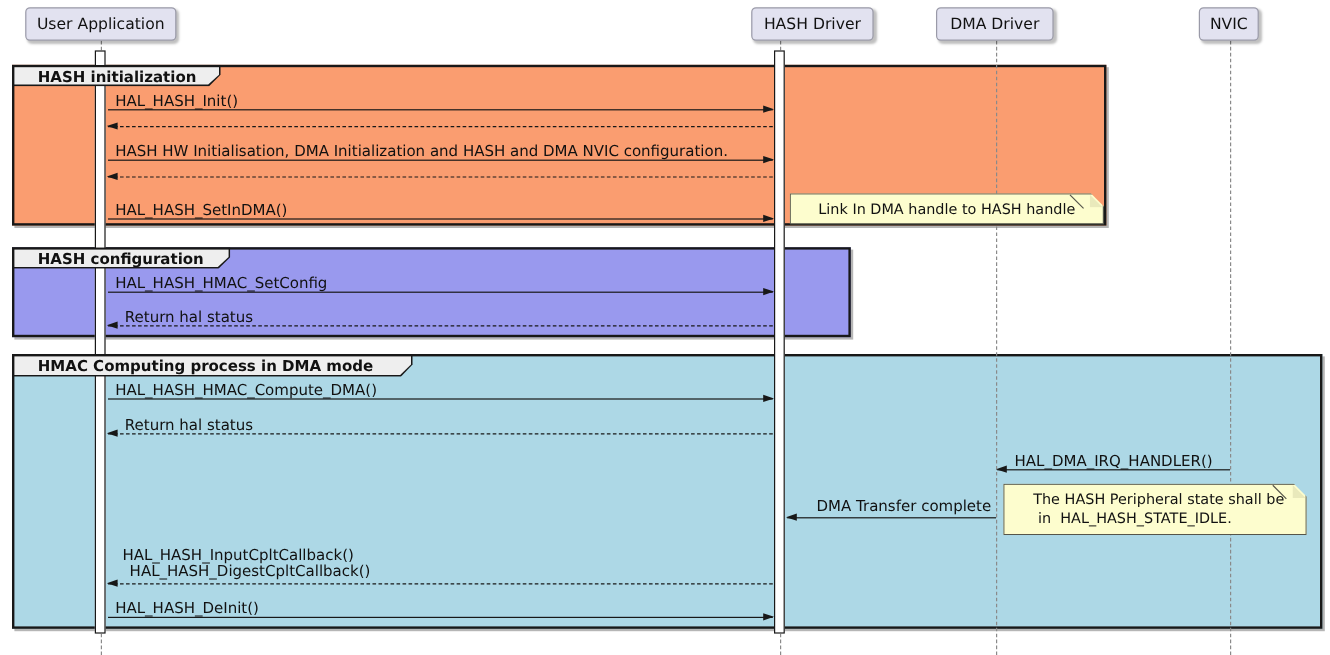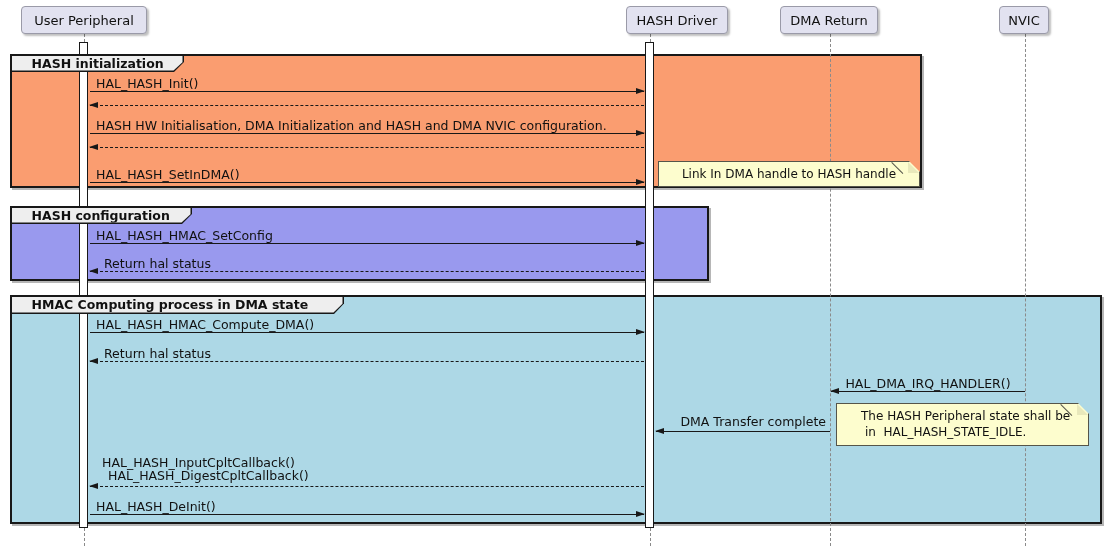--- a/index.html
+++ b/index.html
@@ -77,27 +77,27 @@
         <span>HASH initialization</span>
       </div>
   </div>
   <div class="group-head" style="left:10px;top:206px;width:182px;height:18px;text-align:right;">
     <div class="inner">
         <span>HASH configuration</span>
       </div>
   </div>
   <div class="group-head" style="left:10px;top:295px;width:334px;height:19px;">
     <div class="inner">
-        <span>HMAC Computing process in DMA state</span>
+        <span>HMAC Computing process in DMA mode</span>
       </div>
   </div>
 
-  <div class="participant" style="left:21px;width:126px;">User Peripheral</div>
+  <div class="participant" style="left:21px;width:126px;">User Application</div>
   <div class="participant" style="left:626px;width:102px;">HASH Driver</div>
-  <div class="participant" style="left:780px;width:98px;">DMA Return</div>
+  <div class="participant" style="left:780px;width:98px;">DMA Driver</div>
   <div class="participant" style="left:999px;width:50px;">NVIC</div>
 
   <div class="msg" style="left:96px;top:77px;">HAL_HASH_Init()</div>
   <div class="arr" style="left:90px;top:91px;width:554px;">
       <span class="head-r"></span>
     </div>
 
   <div class="arr dashed" style="left:90px;top:105px;width:554px;">
       <span class="head-l"></span>
     </div>

